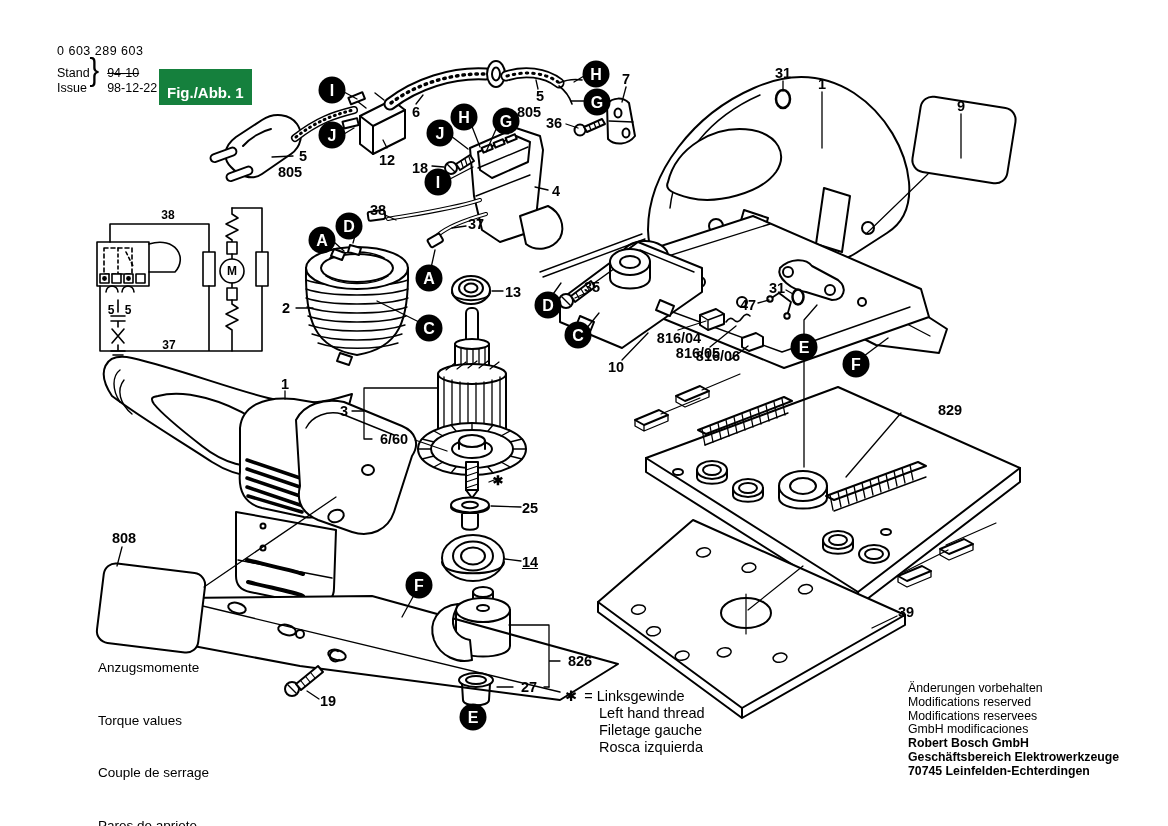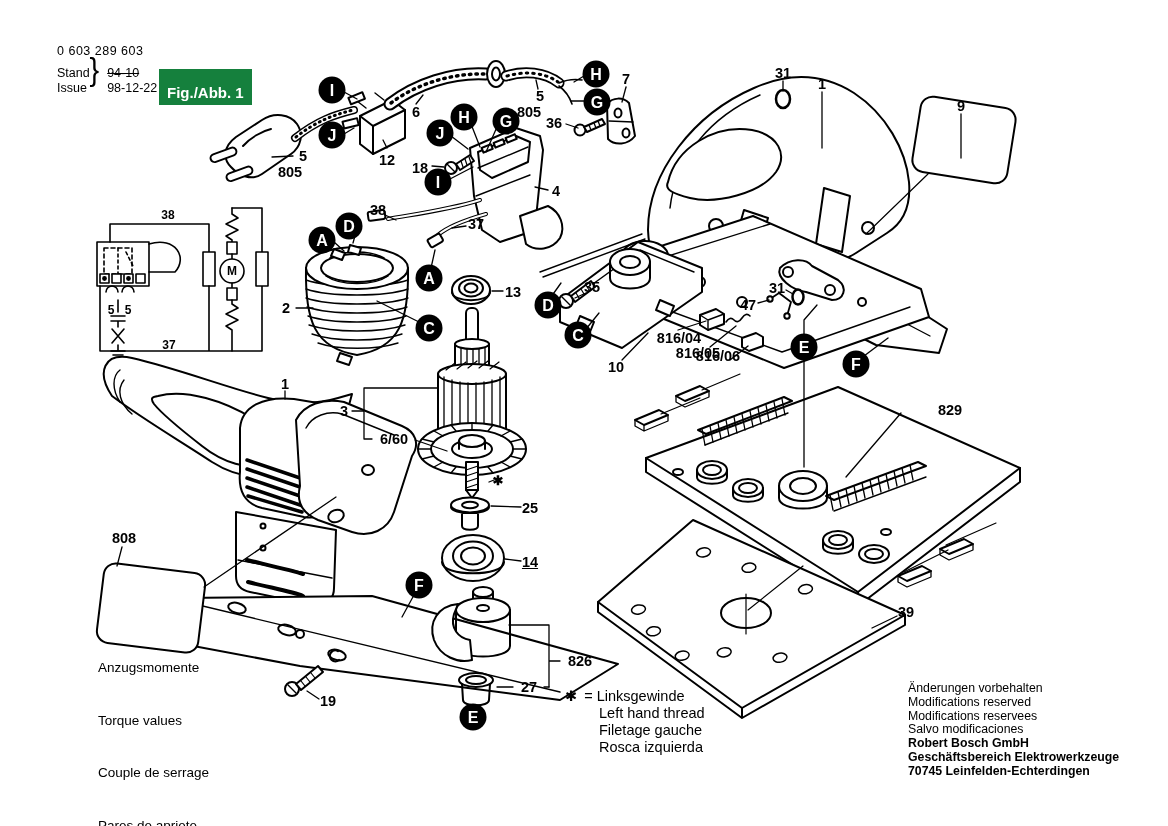--- a/index.html
+++ b/index.html
@@ -427,21 +427,21 @@
       </div>
       <div class="more">Left hand thread</div>
       <div class="more">Filetage gauche</div>
       <div class="more">Rosca izquierda</div>
     </div>
 
     <div class="legal">
       <div>Änderungen vorbehalten</div>
       <div>Modifications reserved</div>
       <div>Modifications reservees</div>
-      <div>Salvo modificaciones</div>
+      <div>GmbH modificaciones</div>
       <div class="co">Robert Bosch GmbH</div>
       <div class="co">Geschäftsbereich Elektrowerkzeuge</div>
       <div class="co">70745 Leinfelden-Echterdingen</div>
     </div>
   </div>
 
   <div class="co-layer" id="callout-layer">
       <div class="callout" style="left: 303px; top: 156px;">5</div>
       <div class="callout" style="left: 290px; top: 172px;">805</div>
       <div class="callout" style="left: 416px; top: 112px;">6</div>

